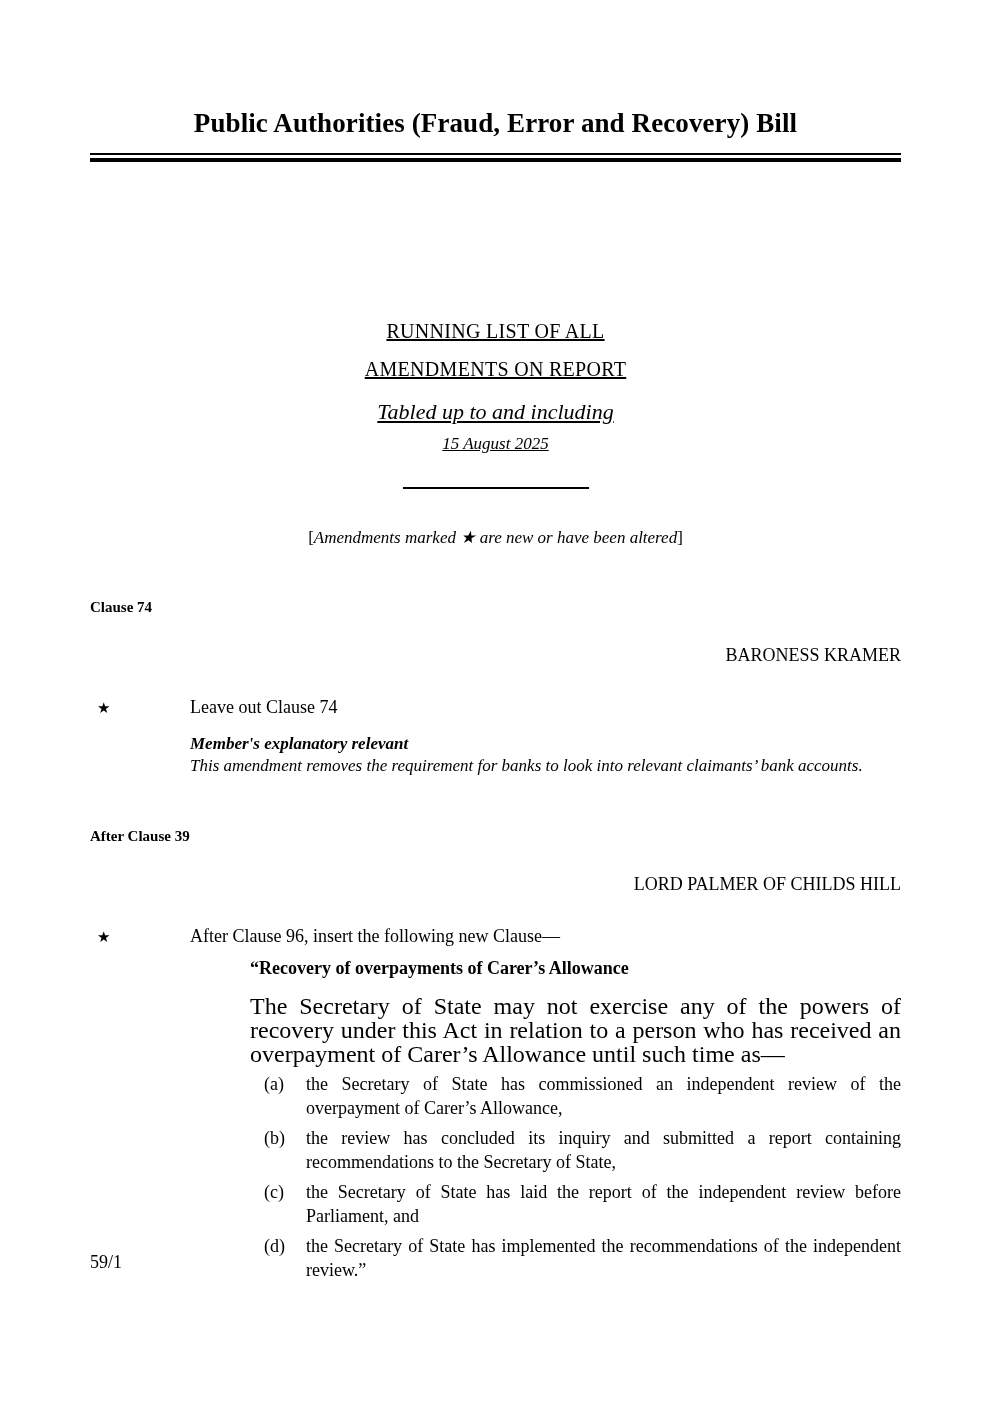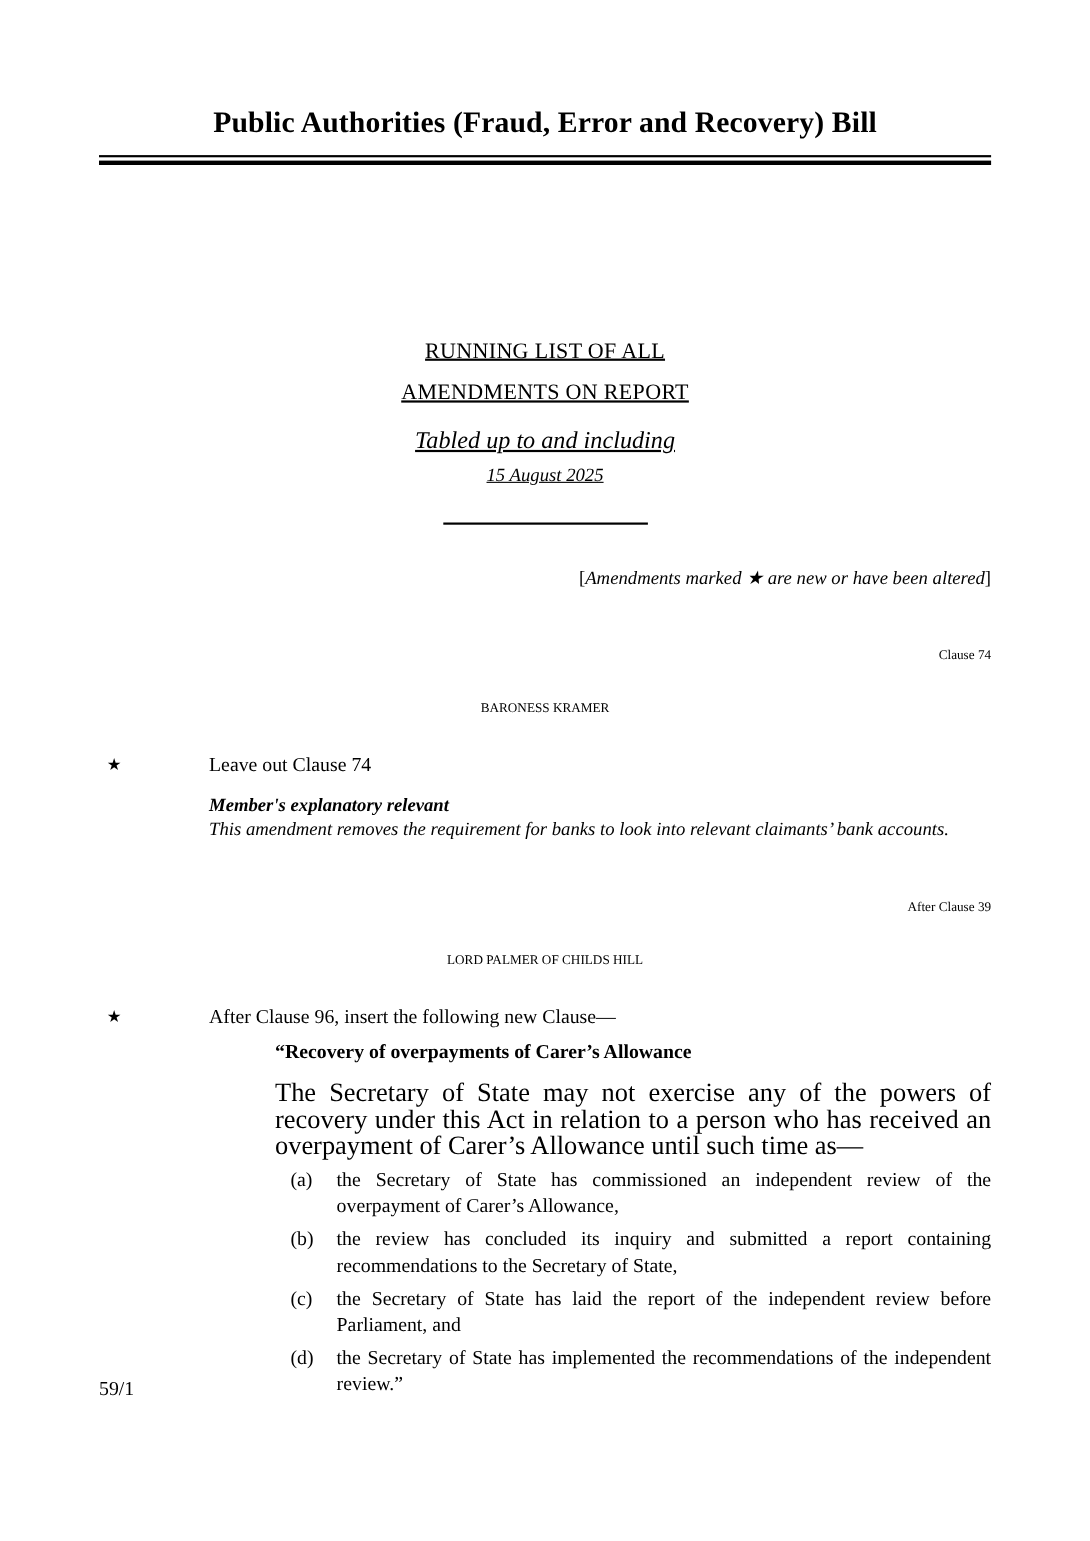--- a/index.html
+++ b/index.html
@@ -15,21 +15,21 @@
     color: #000000;
     overflow: hidden;
   }
 
   .page {
     position: absolute;
     left: 0; top: 0;
     width: 991px;
     height: 1401px;
     box-sizing: border-box;
-    padding: 0 90px;
+    padding: 12px 90px;
   }
 
   
   .masthead {
     padding-top: 96px;
   }
   .bill-title {
     text-align: center;
     font-weight: bold;
     font-size: 27px;
@@ -77,41 +77,41 @@
   }
 
   .short-rule {
     width: 186px;
     height: 2px;
     background: #000;
     margin: 27px auto 0 auto;
   }
 
   .starred-note {
-    text-align: right;
+    text-align: center;
     font-size: 17px;
     margin-top: 38px;
   }
   .starred-note .ital {
     font-style: italic;
   }
 
   
   .section {
     margin-top: 48px;
   }
   .clause-head {
+    text-align: left;
+    font-weight: bold;
+    font-size: 15px;
+    line-height: 22px;
+  }
+  .member-name {
     text-align: right;
-    font-weight: normal;
-    font-size: 12px;
-    line-height: 22px;
-  }
-  .member-name {
-    text-align: center;
-    font-size: 12px;
+    font-size: 18px;
     line-height: 22px;
     margin-top: 26px;
   }
 
   .amendment {
     position: relative;
     margin-top: 30px;
     padding-left: 100px;
   }
   .amendment .star {

